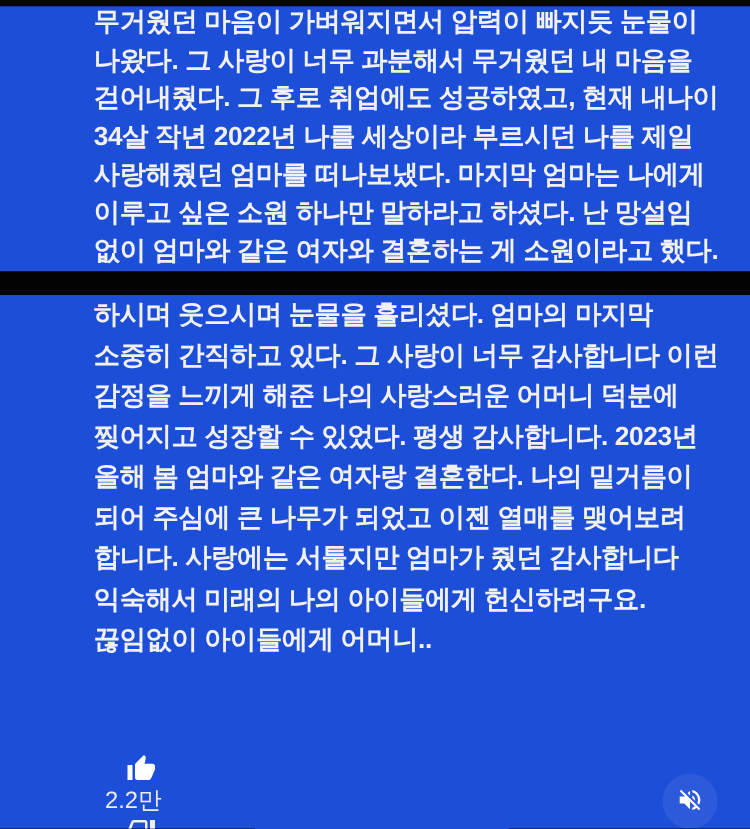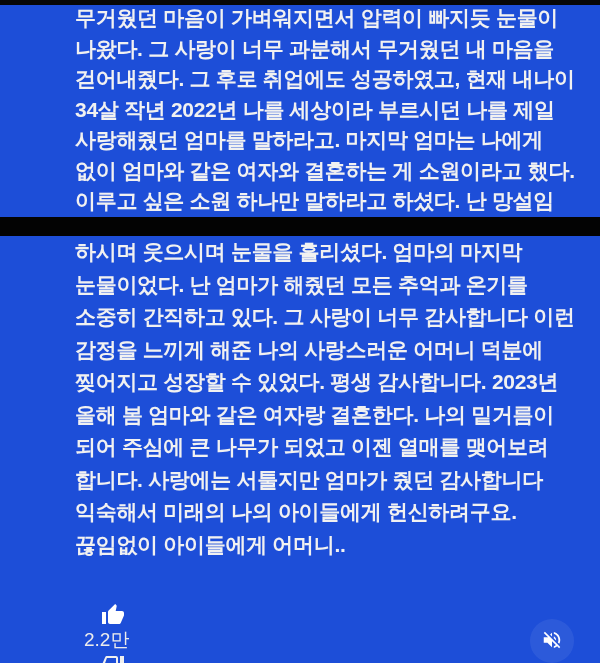--- a/index.html
+++ b/index.html
@@ -46,30 +46,29 @@
 
 <div class="screen">
 
   <div class="seam-top"></div>
 
   <div class="block block1">
     <div class="line">무거웠던 마음이 가벼워지면서 압력이 빠지듯 눈물이</div>
     <div class="line">나왔다. 그 사랑이 너무 과분해서 무거웠던 내 마음을</div>
     <div class="line">걷어내줬다. 그 후로 취업에도 성공하였고, 현재 내나이</div>
     <div class="line">34살 작년 2022년 나를 세상이라 부르시던 나를 제일</div>
-    <div class="line">사랑해줬던 엄마를 말하라고. 마지막 엄마는 나에게</div>
+    <div class="line">사랑해줬던 엄마를 떠나보냈다. 마지막 엄마는 나에게</div>
+    <div class="line">이루고 싶은 소원 하나만 말하라고 하셨다. 난 망설임</div>
     <div class="line">없이 엄마와 같은 여자와 결혼하는 게 소원이라고 했다.</div>
-    <div class="line">이루고 싶은 소원 하나만 말하라고 하셨다. 난 망설임</div>
   </div>
 
   <div class="seam-mid"></div>
 
   <div class="block block2">
     <div class="line">하시며 웃으시며 눈물을 흘리셨다. 엄마의 마지막</div>
-    <div class="line">눈물이었다. 난 엄마가 해줬던 모든 추억과 온기를</div>
     <div class="line">소중히 간직하고 있다. 그 사랑이 너무 감사합니다 이런</div>
     <div class="line">감정을 느끼게 해준 나의 사랑스러운 어머니 덕분에</div>
     <div class="line">찢어지고 성장할 수 있었다. 평생 감사합니다. 2023년</div>
     <div class="line">올해 봄 엄마와 같은 여자랑 결혼한다. 나의 밑거름이</div>
     <div class="line">되어 주심에 큰 나무가 되었고 이젠 열매를 맺어보려</div>
     <div class="line">합니다. 사랑에는 서툴지만 엄마가 줬던 감사합니다</div>
     <div class="line">익숙해서 미래의 나의 아이들에게 헌신하려구요.</div>
     <div class="line">끊임없이 아이들에게 어머니..</div>
   </div>
 

